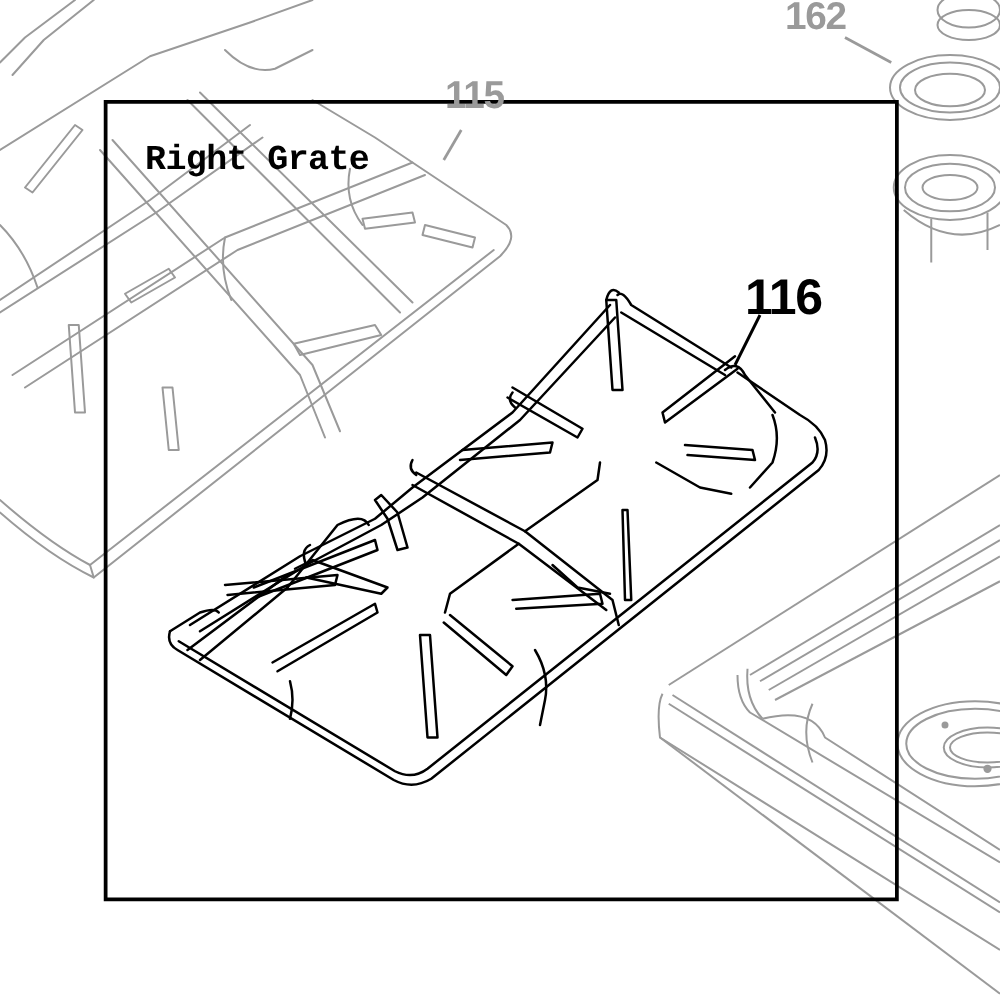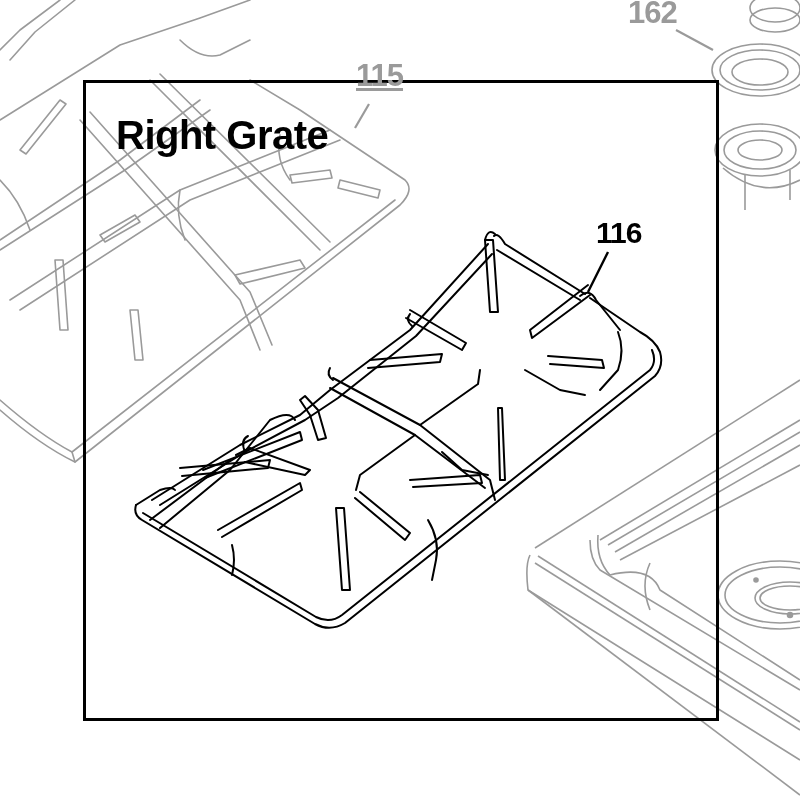--- a/index.html
+++ b/index.html
@@ -1,21 +1,21 @@
 <!DOCTYPE html>
 <html><head>
   <meta charset="utf-8">
   <style>
     html, body { margin: 0; padding: 0; background: #ffffff; }
     body { width: 800px; height: 800px; position: relative; overflow: hidden; font-family: "Liberation Sans", sans-serif; }
     #stage { position: absolute; left: 0; top: 0; width: 688px; height: 800px; }
     .callout { position: absolute; font-family: "Liberation Sans", sans-serif; font-weight: bold; line-height: 1; }
     .callout.gray { color: #9a9a9a; font-size: 31px; letter-spacing: -1px; }
-    .callout.black { color: #000000; font-size: 30px; letter-spacing: -1px; }
-    .title { position: absolute; left: 116px; top: 115px; font-family: Liberation Sans, sans-serif; font-weight: bold; font-size: 40px; color: #000; line-height: 1; letter-spacing: -0.5px; }
+    .callout.black { color: #000000; font-size: 40px; letter-spacing: -1px; }
+    .title { position: absolute; left: 116px; top: 115px; font-family: Liberation Mono, monospace; font-weight: bold; font-size: 28px; color: #000; line-height: 1; letter-spacing: -0.5px; }
     .frame { position: absolute; left: 83px; top: 80px; width: 630px; height: 635px; border: 3px solid #000; box-sizing: content-box; }
   </style>
 </head>
 <body>
 
 <div id="stage">
   <svg width="800" height="800" viewBox="0 0 800 800" xmlns="http://www.w3.org/2000/svg">
 
     <g fill="none" stroke="#9a9a9a" stroke-width="1.6" stroke-linejoin="round" stroke-linecap="round">
 
@@ -136,16 +136,16 @@
 
     <line x1="608" y1="252" x2="588" y2="292" stroke="#000" stroke-width="2.4"></line>
     <line x1="369" y1="104" x2="355" y2="128" stroke="#9a9a9a" stroke-width="2.2"></line>
   </svg>
 
   
   <div class="frame"></div>
 
   
   <div class="callout gray" style="left:628px; top:-3px;">162</div>
-  <div class="callout gray" style="left:356px; top:60px;text-decoration:underline;">115</div>
+  <div class="callout gray" style="left:356px; top:60px;">115</div>
   <div class="title">Right Grate</div>
   <div class="callout black" style="left:596px; top:218px;">116</div>
 </div>
 
 </body></html>

